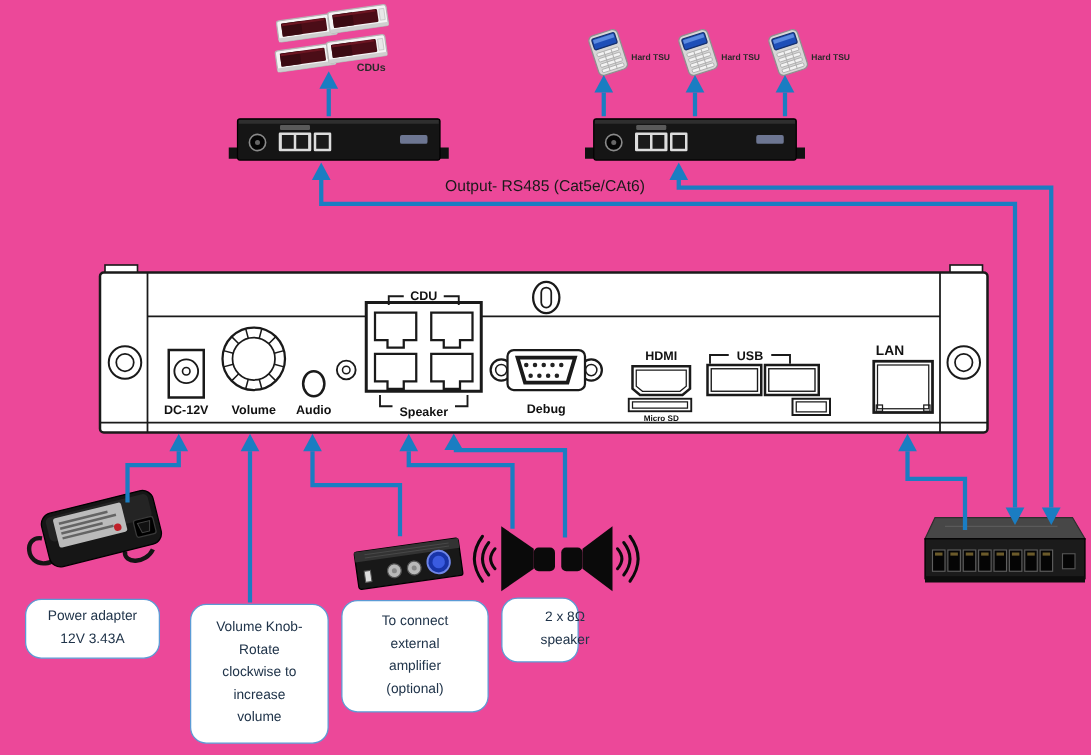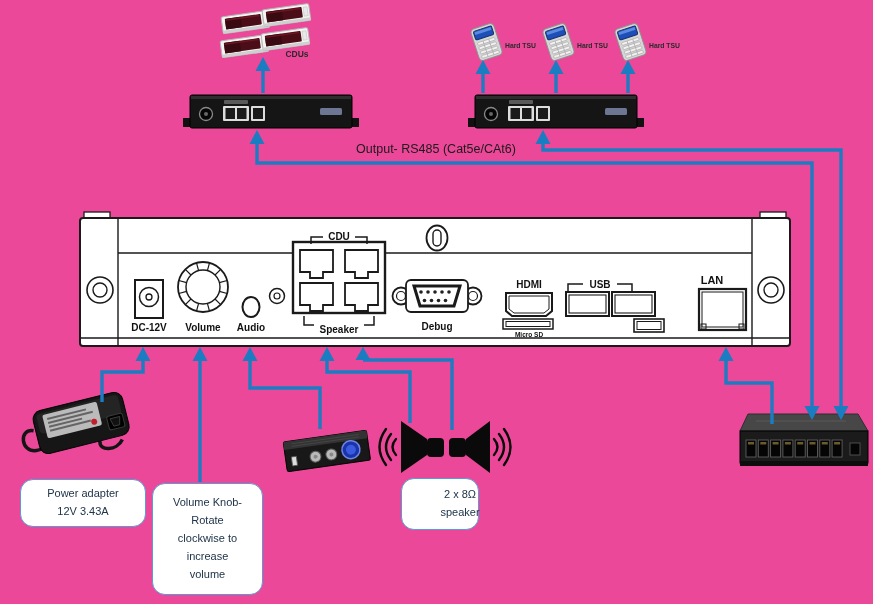--- a/index.html
+++ b/index.html
@@ -351,28 +351,34 @@
     <polyline class="wire" points="320,429 320,388 250,388 250,361"></polyline>
     <polygon class="ah" points="250,347 242.5,361 257.5,361"></polygon>
 
     <polyline class="wire" points="410,423 410,372 327,372 327,361"></polyline>
     <polygon class="ah" points="327,347 319.5,361 334.5,361"></polygon>
     <polyline class="wire" points="452,430 452,360 363,360"></polyline>
     <polygon class="ah" points="363,347 355.5,360 370.5,360"></polygon>
   </g>
 </svg>
 
-  <div class="callout" style="left:20px;top:479px;width:126px;height:48px;">
+  <div class="callout" style="left:20px;top:479px;width:108px;height:48px;">
     <div class="callout-text">Power adapter
 12V 3.43A</div>
   </div>
   <div class="callout" style="left:152px;top:483px;width:111px;height:112px;">
     <div class="callout-text">Volume Knob-
 Rotate
 clockwise to
 increase
 volume</div>
   </div>
-  <div class="callout" style="left:401px;top:478px;width:78px;height:52px;padding-left:40px;">
+  <div class="callout" style="left:273px;top:480px;width:118px;height:90px;">
+    <div class="callout-text">To connect
+external
+amplifier
+(optional)</div>
+  </div>
+  <div class="callout" style="left:401px;top:478px;width:62px;height:52px;padding-left:40px;">
     <div class="callout-text">2 x 8Ω
 speaker</div>
   </div>
 </div>
 
 </body></html>

